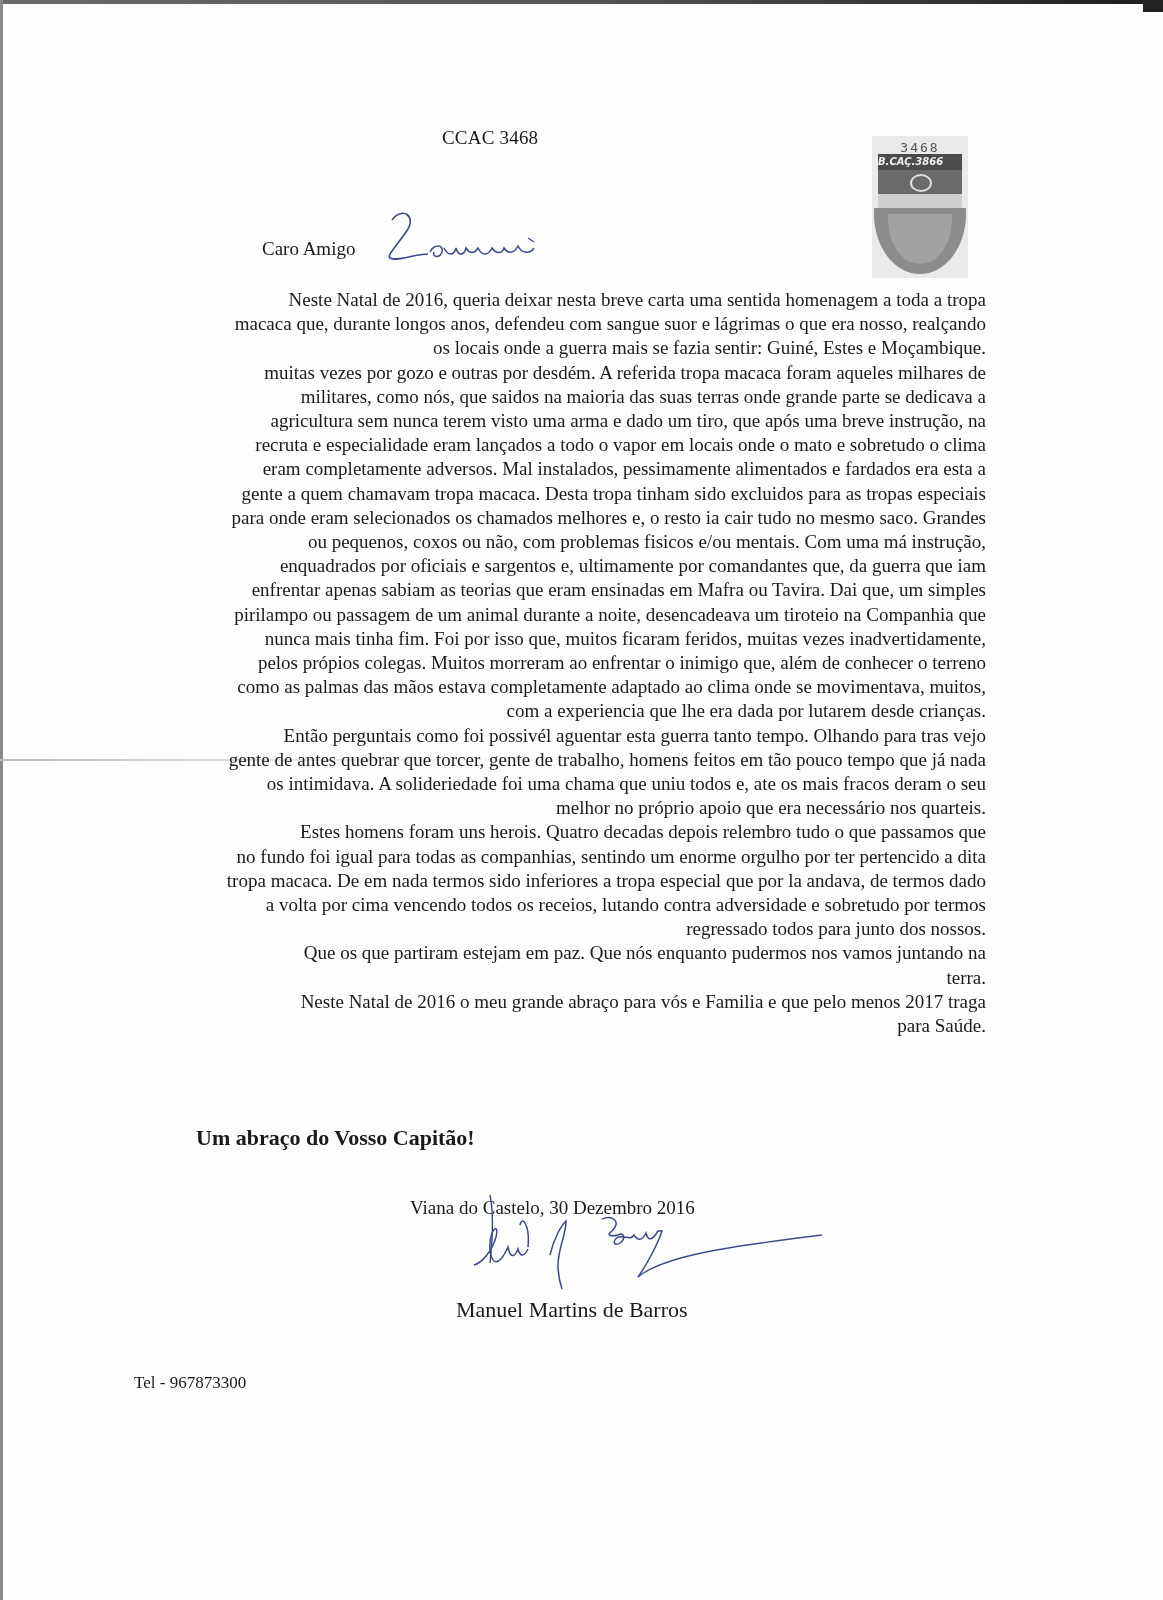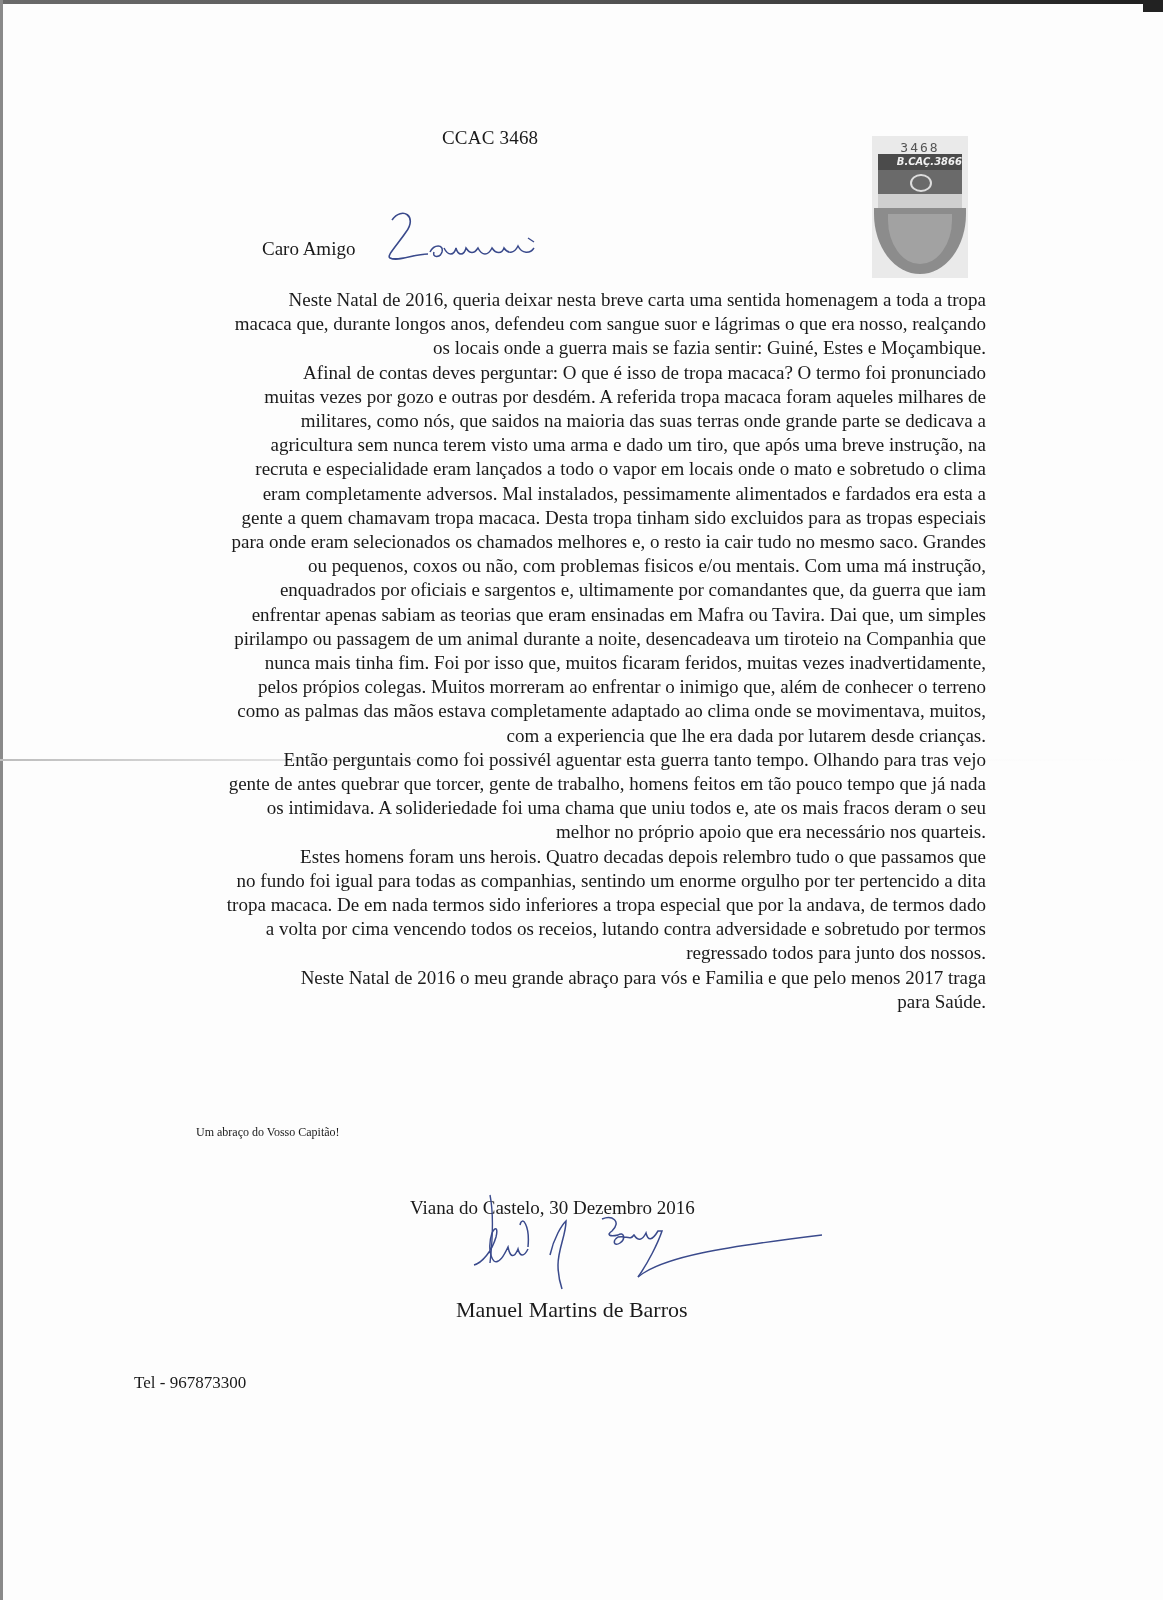--- a/index.html
+++ b/index.html
@@ -17,39 +17,39 @@
     background: linear-gradient(90deg, #bdbdbd 0%, #dcdcdc 20%, rgba(220,220,220,0.2) 40%, rgba(240,240,240,0) 100%); }
 
   .heading { position: absolute; left: 442px; top: 127px; font-size: 19px; letter-spacing: 0.2px; text-align: center; }
 
   .badge { position: absolute; left: 872px; top: 136px; width: 96px; height: 142px;
     background: #eaeaea; }
   .badge .num { position: absolute; top: 4px; left: 0; width: 100%; text-align: center;
     font-family: "DejaVu Sans Mono", monospace; font-size: 13px; color: #555; letter-spacing: 2px; }
   .badge .label { position: absolute; top: 18px; left: 6px; width: 84px; height: 16px;
     background: #4b4b4b; color: #f0f0f0; font-family: "DejaVu Sans", sans-serif; font-size: 10px;
-    font-weight: bold; text-align: right; line-height: 16px; font-style: italic; }
+    font-weight: bold; text-align: left; line-height: 16px; font-style: italic; }
   .badge .band1 { position: absolute; top: 34px; left: 6px; width: 84px; height: 24px; background: #6a6a6a; }
   .badge .band2 { position: absolute; top: 58px; left: 6px; width: 84px; height: 14px; background: #cfcfcf; }
   .badge .shield { position: absolute; top: 72px; left: 2px; width: 92px; height: 66px;
     background: #8c8c8c; border-radius: 0 0 46px 46px / 0 0 60px 60px; }
   .badge .shield-inner { position: absolute; top: 6px; left: 14px; width: 64px; height: 50px;
     background: #a2a2a2; border-radius: 0 0 32px 32px / 0 0 44px 44px; }
   .badge .horn { position: absolute; top: 38px; left: 38px; width: 18px; height: 14px;
     border: 2px solid #ddd; border-radius: 50%; }
 
   .salutation { position: absolute; left: 262px; top: 238px; font-size: 19px; }
   .handwritten-name { position: absolute; left: 384px; top: 208px; }
 
   .body-text { position: absolute; left: 196px; top: 288px; width: 790px;
     font-size: 19px; line-height: 24.2px; text-align: right; }
   .body-text p { margin: 0; text-indent: 66px; white-space: normal; }
   .body-text .line { display: block; white-space: nowrap; }
 
-  .closing { position: absolute; left: 196px; top: 1125px; font-size: 12px; }
+  .closing { position: absolute; left: 196px; top: 1125px; font-size: 22px; font-weight: bold; }
   .place-date { position: absolute; left: 410px; top: 1197px; font-size: 19px; }
   .signature { position: absolute; left: 462px; top: 1185px; }
   .signer { position: absolute; left: 456px; top: 1297px; font-size: 22px; }
   .phone { position: absolute; left: 134px; top: 1373px; font-size: 17px; }
 </style>
 </head>
 <body>
 
 <div class="top-edge"></div>
 <div class="top-edge-right"></div>
@@ -77,21 +77,20 @@
   <path d="M144 30 L 150 34" stroke="#3a4a8c" stroke-width="1.4"></path>
 </svg>
 
 <div class="body-text">
   <p>
     <span class="line">Neste Natal de 2016, queria deixar nesta breve carta uma sentida homenagem a toda a tropa</span>
     <span class="line" style="margin-left:-66px">macaca que, durante longos anos, defendeu com sangue suor e lágrimas o que era nosso, realçando</span>
     <span class="line" style="margin-left:-66px">os locais onde a guerra mais se fazia sentir: Guiné, Estes e Moçambique.</span>
   </p>
   <p>
-    <span class="line">Afinal de contas deves perguntar: O que é isso de tropa macaca? O termo foi pronunciado</span>
     <span class="line" style="margin-left:-66px">muitas vezes por gozo e outras por desdém. A referida tropa macaca foram aqueles milhares de</span>
     <span class="line" style="margin-left:-66px">militares, como nós, que saidos na maioria das suas terras onde grande parte se dedicava a</span>
     <span class="line" style="margin-left:-66px">agricultura sem nunca terem visto uma arma e dado um tiro, que após uma breve instrução, na</span>
     <span class="line" style="margin-left:-66px">recruta e especialidade eram lançados a todo o vapor em locais onde o mato e sobretudo o clima</span>
     <span class="line" style="margin-left:-66px">eram completamente adversos. Mal instalados, pessimamente alimentados e fardados era esta a</span>
     <span class="line" style="margin-left:-66px">gente a quem chamavam tropa macaca. Desta tropa tinham sido excluidos para as tropas especiais</span>
     <span class="line" style="margin-left:-66px">para onde eram selecionados os chamados melhores e, o resto ia cair tudo no mesmo saco. Grandes</span>
     <span class="line" style="margin-left:-66px">ou pequenos, coxos ou não, com problemas fisicos e/ou mentais. Com uma má instrução,</span>
     <span class="line" style="margin-left:-66px">enquadrados por oficiais e sargentos e, ultimamente por comandantes que, da guerra que iam</span>
     <span class="line" style="margin-left:-66px">enfrentar apenas sabiam as teorias que eram ensinadas em Mafra ou Tavira. Dai que, um simples</span>
@@ -108,20 +107,24 @@
     <span class="line" style="margin-left:-66px">melhor no próprio apoio que era necessário nos quarteis.</span>
   </p>
   <p>
     <span class="line">Estes homens foram uns herois. Quatro decadas depois relembro tudo o que passamos que</span>
     <span class="line" style="margin-left:-66px">no fundo foi igual para todas as companhias, sentindo um enorme orgulho por ter pertencido a dita</span>
     <span class="line" style="margin-left:-66px">tropa macaca. De em nada termos sido inferiores a tropa especial que por la andava, de termos dado</span>
     <span class="line" style="margin-left:-66px">a volta por cima vencendo todos os receios, lutando contra adversidade e sobretudo por termos</span>
     <span class="line" style="margin-left:-66px">regressado todos para junto dos nossos.</span>
   </p>
   <p>
+    <span class="line">Que os que partiram estejam em paz. Que nós enquanto pudermos nos vamos juntando na</span>
+    <span class="line" style="margin-left:-66px">terra.</span>
+  </p>
+  <p>
     <span class="line">Neste Natal de 2016 o meu grande abraço para vós e Familia e que pelo menos 2017 traga</span>
     <span class="line" style="margin-left:-66px">para Saúde.</span>
   </p>
 </div>
 
 <div class="closing">Um abraço do Vosso Capitão!</div>
 <div class="place-date">Viana do Castelo, 30 Dezembro 2016</div>
 
 <svg class="signature" width="380" height="110" viewBox="0 0 380 110">
   <path d="M12 80 C 20 78, 30 66, 34 52 C 36 44, 34 40, 30 48 C 26 60, 28 72, 32 76 C 38 80, 44 66, 46 62 C 48 72, 52 74, 56 64 C 58 72, 62 72, 66 64 M66 62 C 68 40, 60 30, 58 40" fill="none" stroke="#3a4a8c" stroke-width="1.5"></path>

